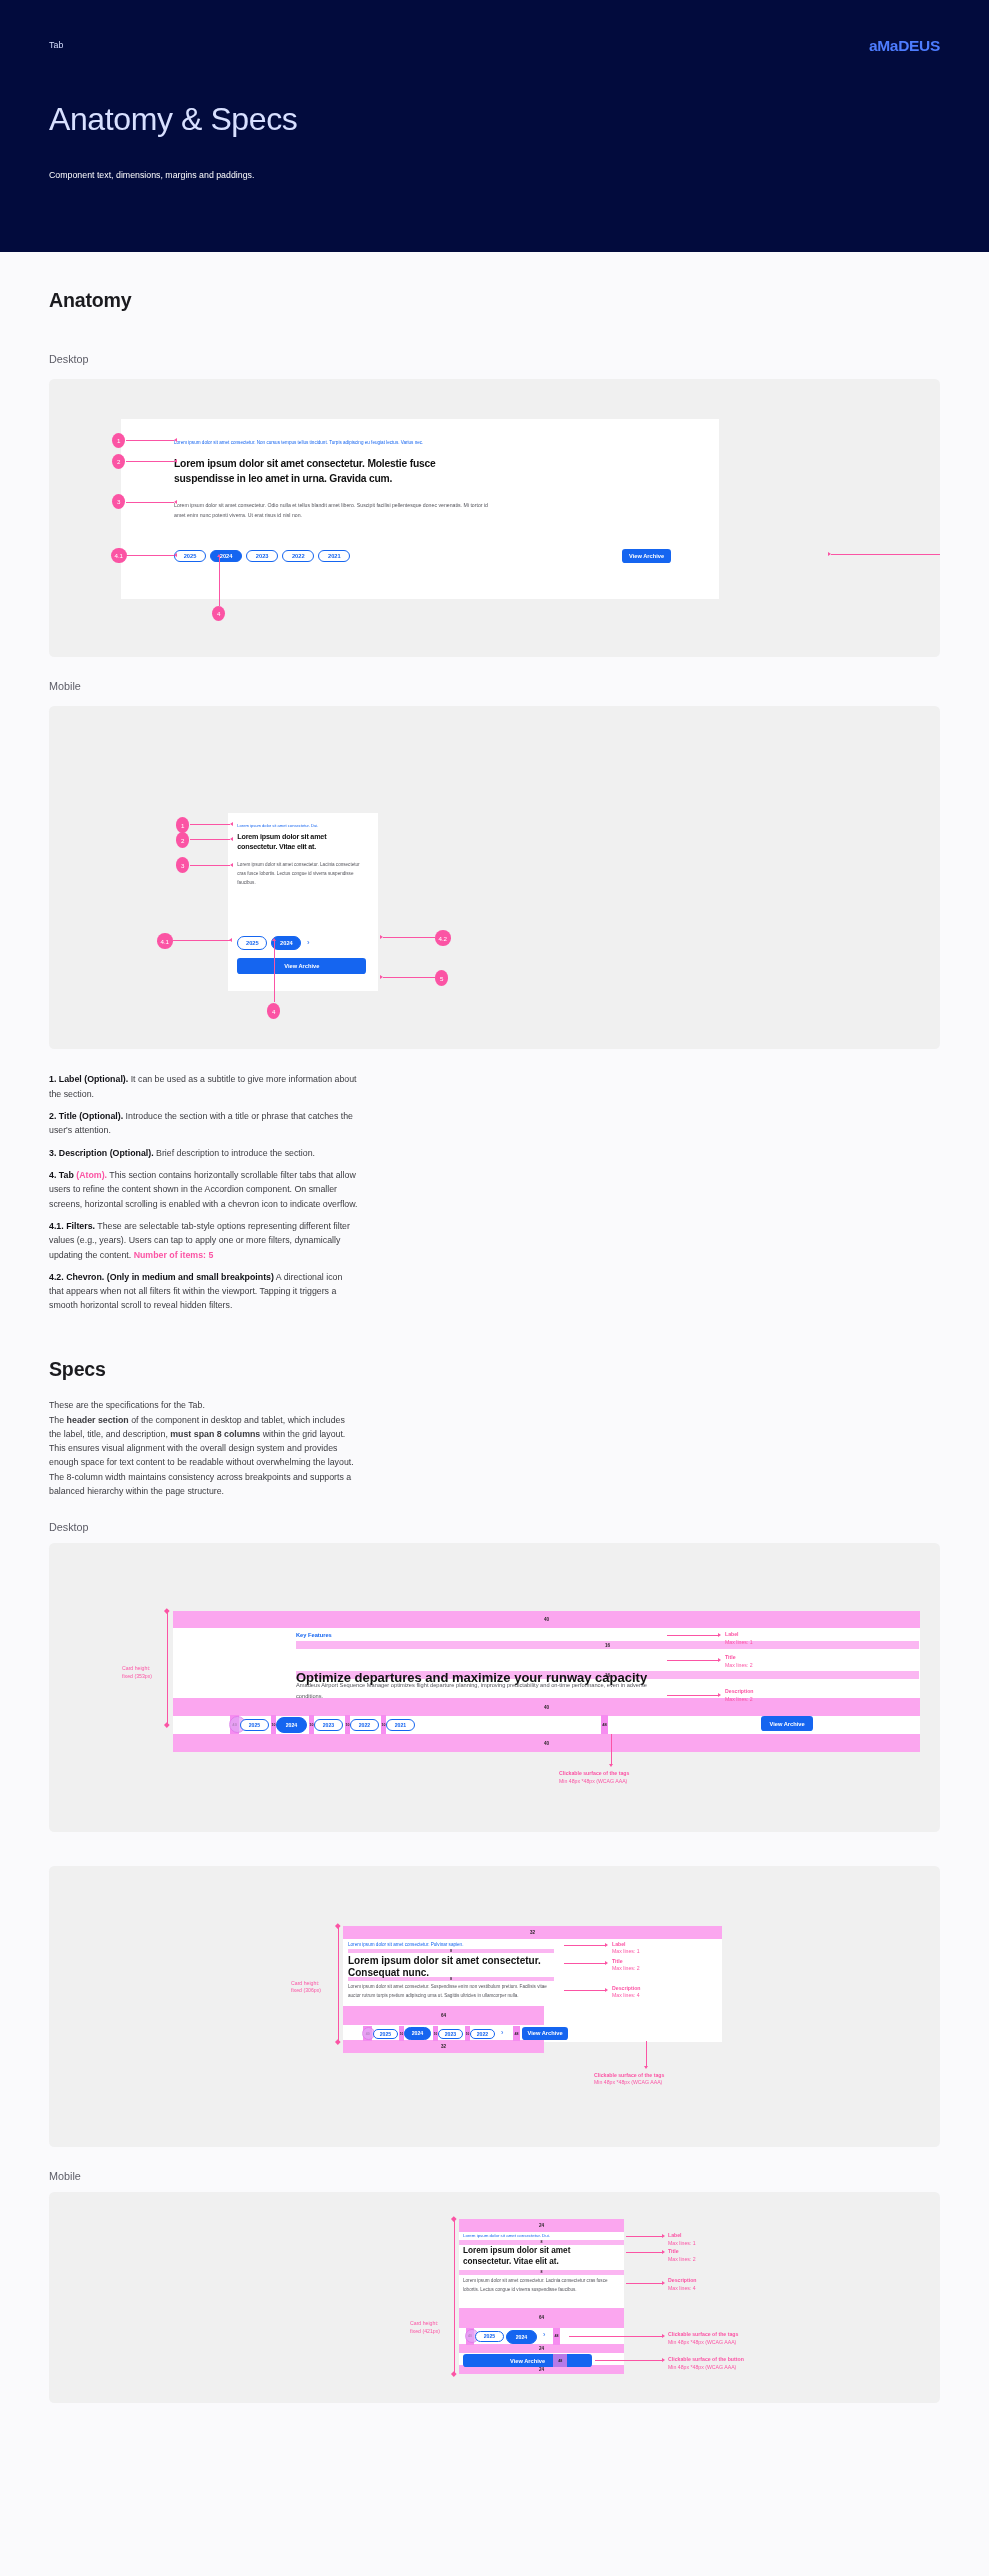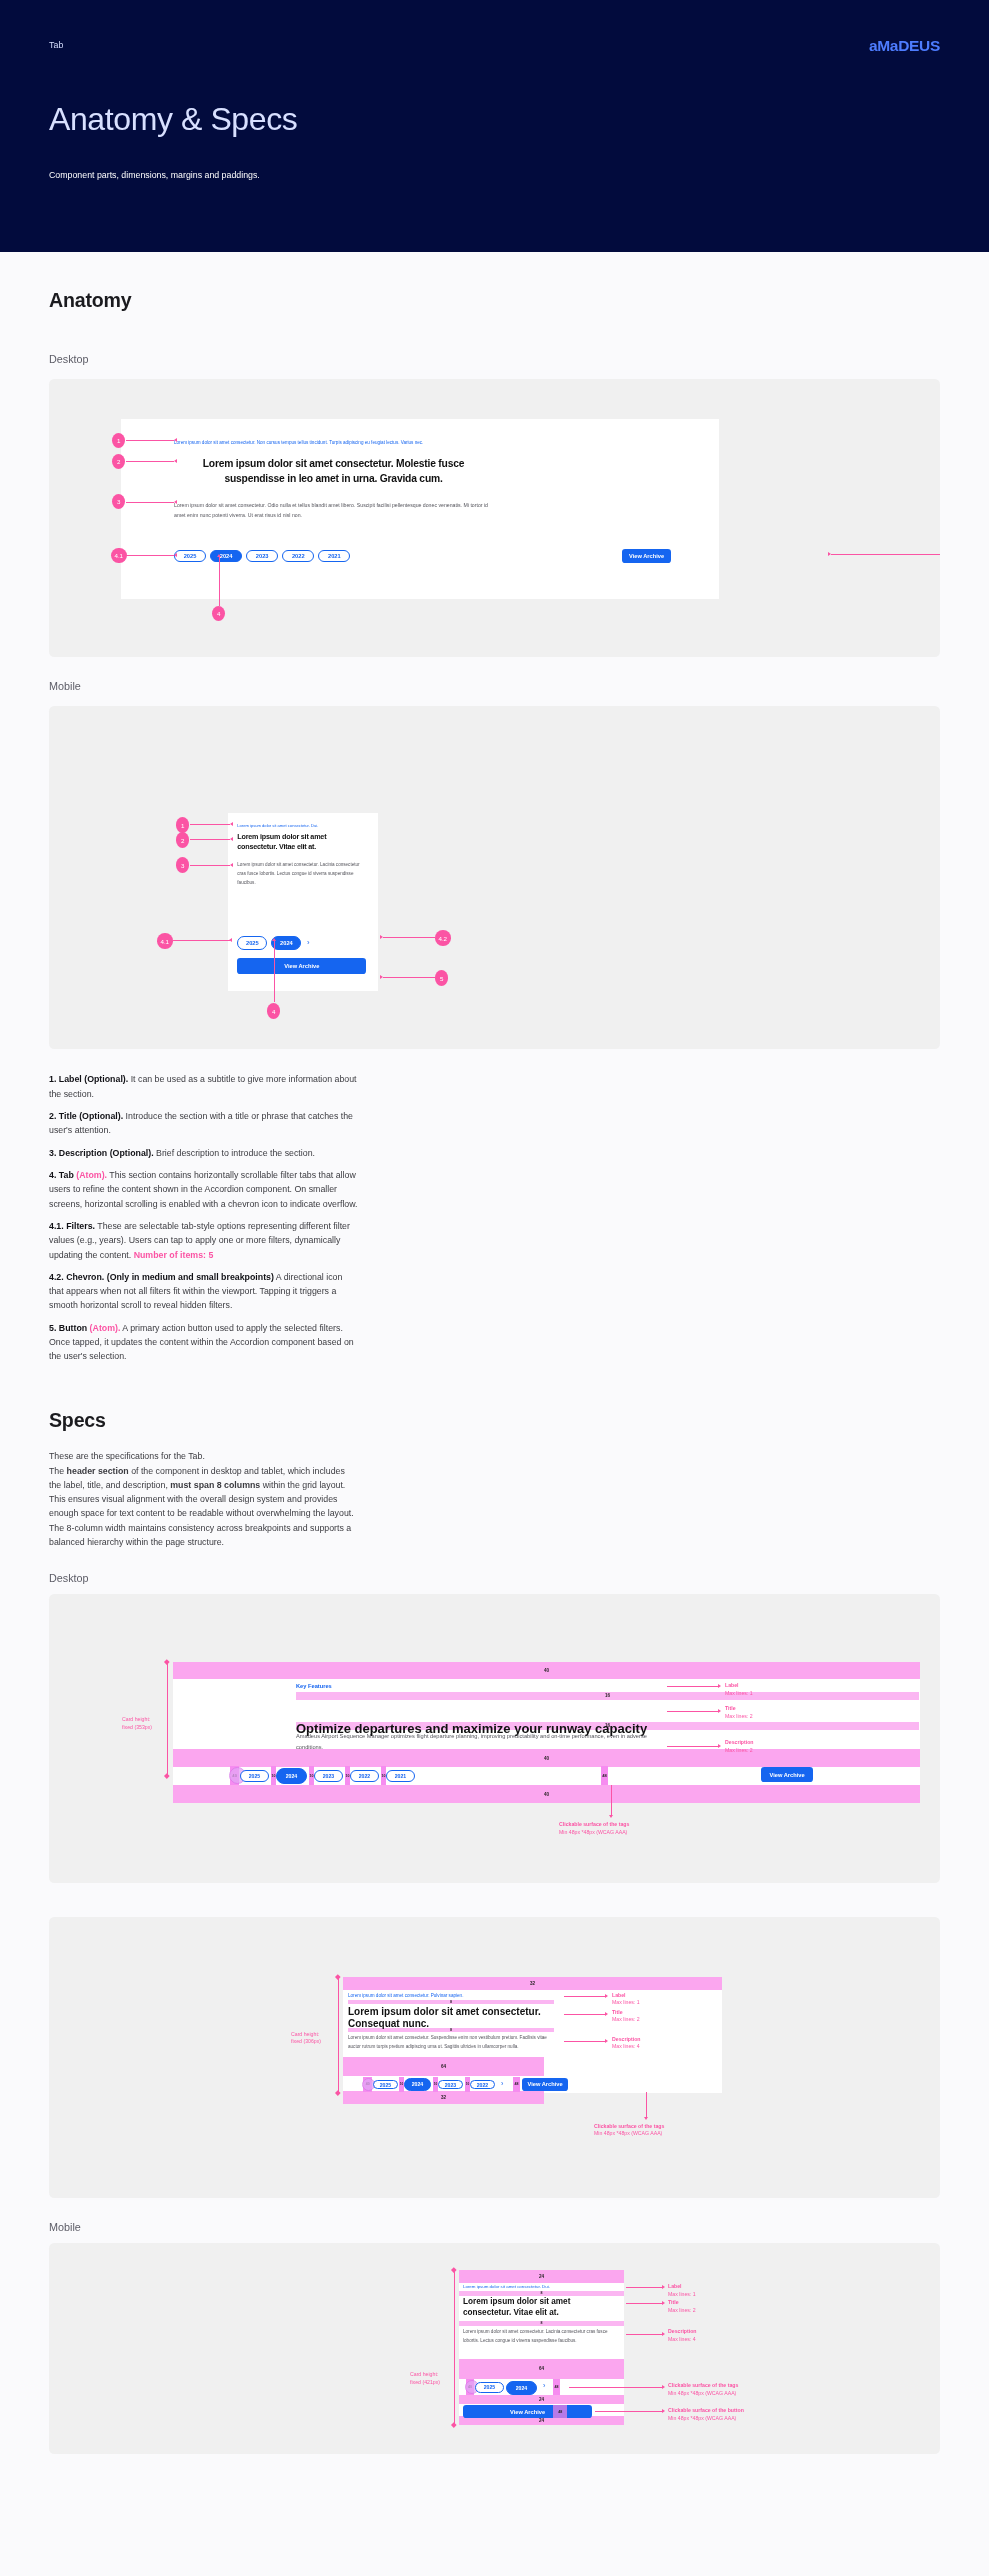--- a/index.html
+++ b/index.html
@@ -195,38 +195,38 @@
     z-index: 4;
   }
 </style>
 </head>
 <body>
 
 <header class="hero">
   <div class="hero-tab">Tab</div>
   <div class="brand">aMaDEUS</div>
   <h1 class="hero-title">Anatomy &amp; Specs</h1>
-  <div class="hero-sub">Component parts, dimensions, margins and paddings.</div>
+  <div class="hero-sub">Component text, dimensions, margins and paddings.</div>
 </header>
 
 <main class="page">
 
   <div class="spacer-72"></div>
 
   <h2 class="sec">Anatomy</h2>
   <div class="spacer-34"></div>
   <div class="spacer-44"></div>
   <h3 class="sub">Desktop</h3>
   <div class="spacer-28"></div>
 
   <div class="canvas" style="height:278px;">
 
     <div class="mock" style="left:72px; top:40px; width:598px; height:180px;">
       <div class="m-label" style="position:absolute; left:53px; top:21.6px; width:381px;">Lorem ipsum dolor sit amet consectetur. Non cursus tempus tellus tincidunt. Turpis adipiscing eu feugiat lectus. Varius nec.</div>
-      <div class="m-title" style="position:absolute; left:53px; top:38px; width:319px; font-size:10.3px; line-height:1.42;text-align:center;">Lorem ipsum dolor sit amet consectetur. Molestie fusce suspendisse in leo amet in urna. Gravida cum.</div>
+      <div class="m-title" style="position:absolute; left:53px; top:38px; width:319px; font-size:10.3px; line-height:1.42;">Lorem ipsum dolor sit amet consectetur. Molestie fusce suspendisse in leo amet in urna. Gravida cum.</div>
       <div class="m-desc" style="position:absolute; left:53px; top:81px; width:319px; font-size:5.2px; line-height:1.95;">Lorem ipsum dolor sit amet consectetur. Odio nulla et tellus blandit amet libero. Suscipit facilisi pellentesque donec venenatis. Mi tortor id amet enim nunc potenti viverra. Ut erat risus id nisl non.</div>
 
       <div style="position:absolute; left:53px; top:131px; display:flex; gap:4.1px;">
         <span class="tag" style="width:32px;height:12.4px;font-size:5.7px;">2025</span>
         <span class="tag active" style="width:32px;height:12.4px;font-size:5.7px;">2024</span>
         <span class="tag" style="width:32px;height:12.4px;font-size:5.7px;">2023</span>
         <span class="tag" style="width:32px;height:12.4px;font-size:5.7px;">2022</span>
         <span class="tag" style="width:32px;height:12.4px;font-size:5.7px;">2021</span>
       </div>
 
@@ -320,23 +320,20 @@
     </p>
     <p>
       <b><span>4.</span> <span>Tab</span></b> <span class="pinkb">(Atom).</span><span> This section contains horizontally scrollable filter tabs that allow users to refine the content shown in the Accordion component. On smaller screens, horizontal scrolling is enabled with a chevron icon to indicate overflow.</span>
     </p>
     <p>
       <b><span>4.1.</span> <span>Filters.</span></b><span> These are selectable tab-style options representing different filter values (e.g., years). Users can tap to apply one or more filters, dynamically updating the content. </span><span class="pinkb">Number of items: 5</span>
     </p>
     <p>
       <b><span>4.2.</span> <span>Chevron. (Only in medium and small breakpoints)</span></b><span> A directional icon that appears when not all filters fit within the viewport. Tapping it triggers a smooth horizontal scroll to reveal hidden filters.</span>
     </p>
-    <p>
-      <b><span>5.</span> <span>Button</span></b> <span class="pinkb">(Atom).</span><span> A primary action button used to apply the selected filters. Once tapped, it updates the content within the Accordion component based on the user's selection.</span>
-    </p>
   </div>
 
   <div class="spacer-72"></div>
 
   <h2 class="sec">Specs</h2>
   <div class="spacer-34"></div>
   <div class="sec-intro" style="max-width:309px;">
     <span>These are the specifications for the Tab.</span><br>
     <span>The </span><b>header section</b><span> of the component in desktop and tablet, which includes the label, title, and description, </span><b>must span 8 columns</b><span> within the grid layout. This ensures visual alignment with the overall design system and provides enough space for text content to be readable without overwhelming the layout. The 8-column width maintains consistency across breakpoints and supports a balanced hierarchy within the page structure.</span>
   </div>

